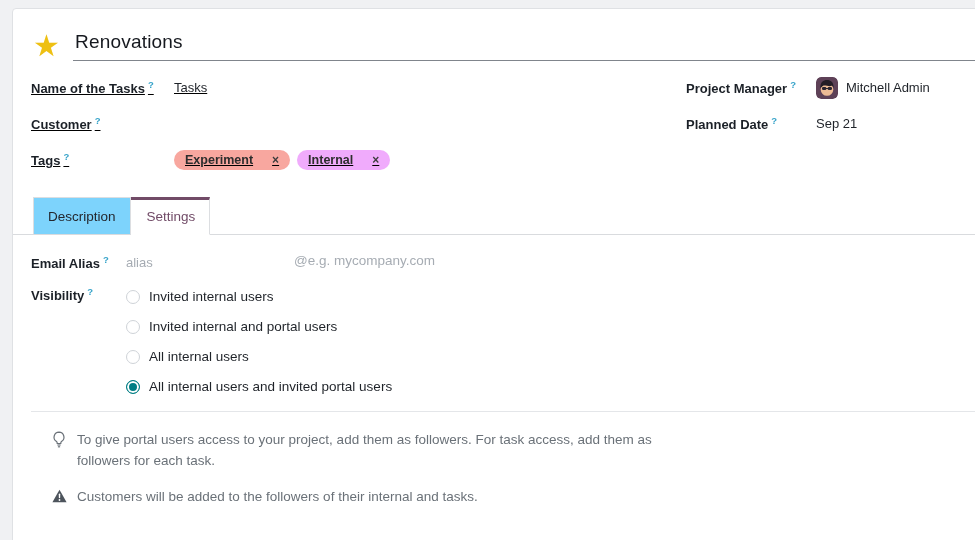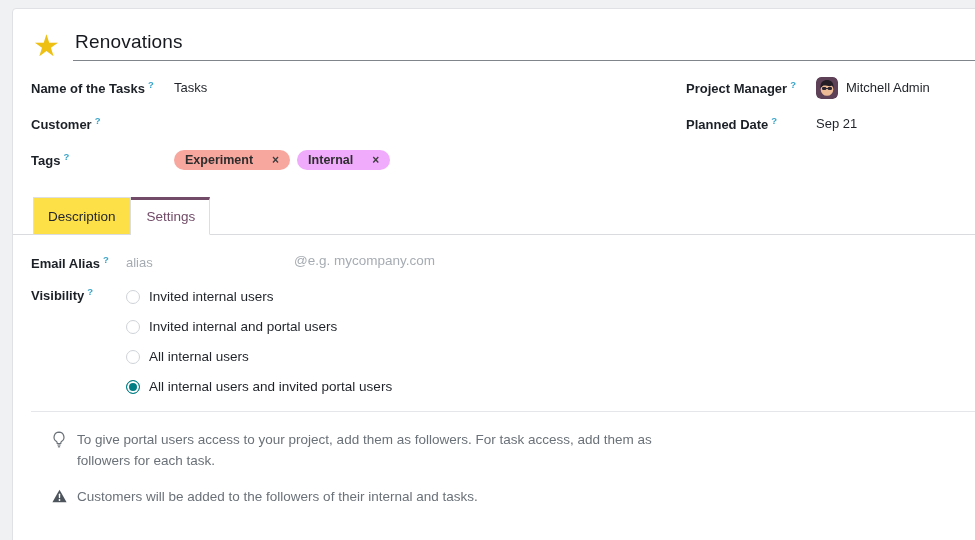--- a/index.html
+++ b/index.html
@@ -15,42 +15,42 @@
     position:absolute; left:12px; top:8px; width:1000px; height:560px;
     background:#ffffff; border:1px solid #dfe1e4; border-radius:4px;
   }
   
   .title-row { display:flex; align-items:center; margin:22px 0 0 20px; }
   .fav-star { font-size:30px; line-height:30px; color:#eec013; width:40px; cursor:pointer; }
   .title-wrap { flex:1; border-bottom:1px solid #80858c; padding:0 0 7px 2px; margin-right:0; }
   .title-text { font-size:19px; color:#16191f; letter-spacing:.2px; }
   
   .fields { display:flex; padding:15px 0 0 18px; }
-  .col-left { width:655px; }
+  .col-left { width:655px;text-decoration:underline; }
   .col-right { flex:1; }
   .frow { display:flex; align-items:center; min-height:23px; margin-bottom:13px; }
   .flabel { font-size:13px; font-weight:700; color:#1b2027; white-space:nowrap; }
   .col-left .flabel { width:143px; }
   .col-right .flabel { width:130px; }
   sup.help { font-size:9.5px; color:#36a3c9; font-weight:700; margin-left:3px; }
   .fvalue { font-size:13px; color:#1f2329; }
   .tagrow { display:flex; gap:7px; }
   .tag { display:flex; align-items:flex-end; gap:19px; border-radius:20px;
          padding:3px 11px; font-size:12.5px; font-weight:600; color:#2d2d2d; cursor:default; }
   .tag-red { background:#f8a79f; }
   .tag-green { background:#f0abfc; }
   .tag-x { font-size:12px; font-weight:700; color:#3c3c3c; cursor:pointer; }
   .avatar { width:22px; height:22px; border-radius:5px; margin-right:8px; flex:0 0 auto; }
   .pm-value { display:flex; align-items:center; }
   
   .tabbar { display:flex; align-items:flex-end; padding-left:20px;
             border-bottom:1px solid #d9dbde; margin-top:13px; }
   .tab { font-size:13.5px; padding:11px 14px 10px; margin-bottom:-1px; cursor:pointer;
          border:1px solid #dcdee1; border-bottom:1px solid #d9dbde;
-         background:#fde047; color:#24272e; }
+         background:#7dd3fc; color:#24272e; }
   .tab + .tab { border-left:none; }
   .tab.active { background:#fff; color:#714B67; font-weight:400;
                 border-top:3px solid #714B67; border-bottom:1px solid #fff;
                 padding-top:9px;padding-left:16px; }
   
   .pane { padding:18px 0 0 18px; }
   .srow { display:flex; margin-bottom:14px; }
   .slabel { width:95px; font-size:13px; font-weight:700; color:#1b2027; white-space:nowrap; padding-top:1px; }
   .alias-input { width:160px; border:none; outline:none; background:transparent;
                  font-family:"Liberation Sans",sans-serif; font-size:13px; color:#1f2329; padding:0; }

